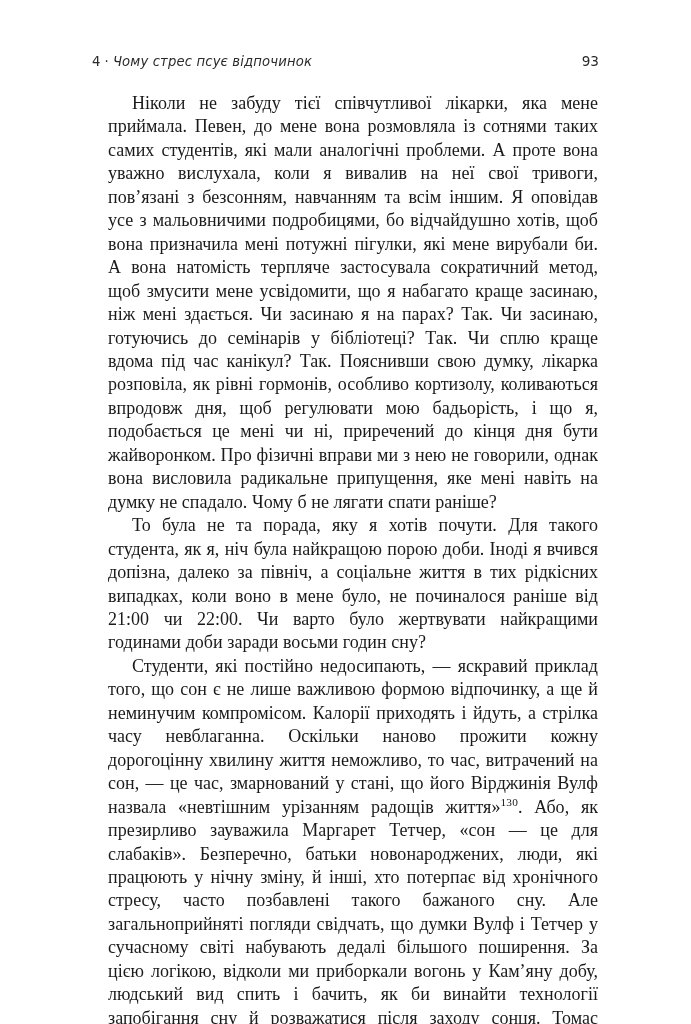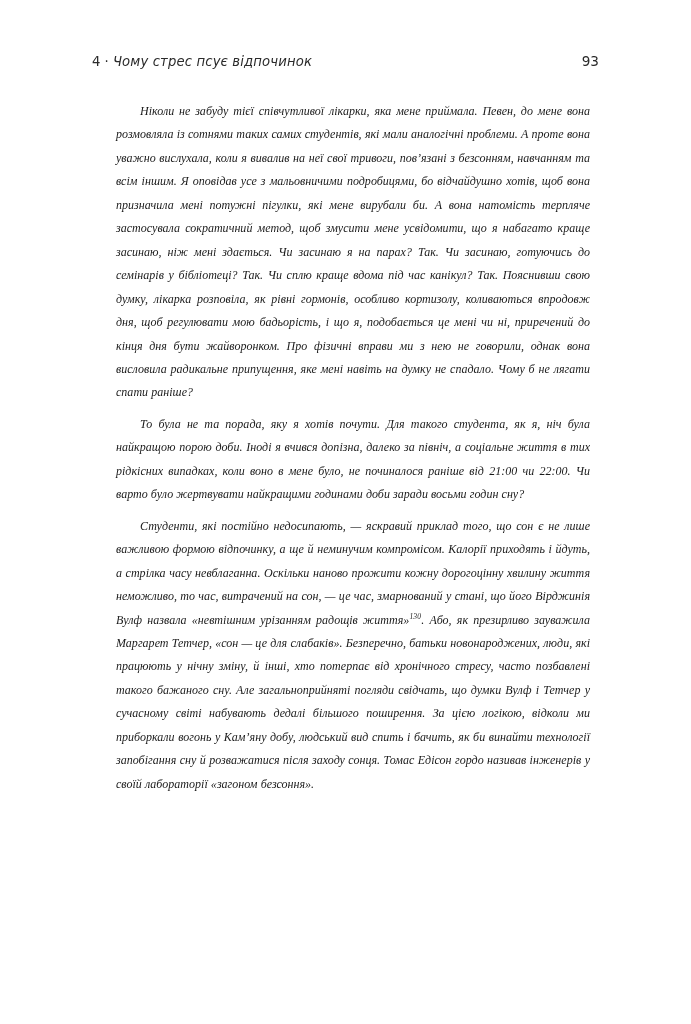--- a/index.html
+++ b/index.html
@@ -70,29 +70,28 @@
 
   
   .text-block {
     position: absolute;
     left: 108px;
     top: 92px;
     width: 490px;
   }
 
   .para {
-    margin: 8px;
+    margin: 0;
     text-indent: 24px;
     text-align: justify;
-    font-size: 12px;
+    font-size: 18px;
     line-height: 23.45px;
     letter-spacing: 0.02px;
     word-spacing: 0.1px;
     hyphens: manual;
-    font-style: italic;
     -webkit-hyphens: manual;
   }
 
   .para:last-child {
     text-align-last: left;
   }
 
   sup.footnote-marker {
     font-size: 0.63em;
     vertical-align: super;

